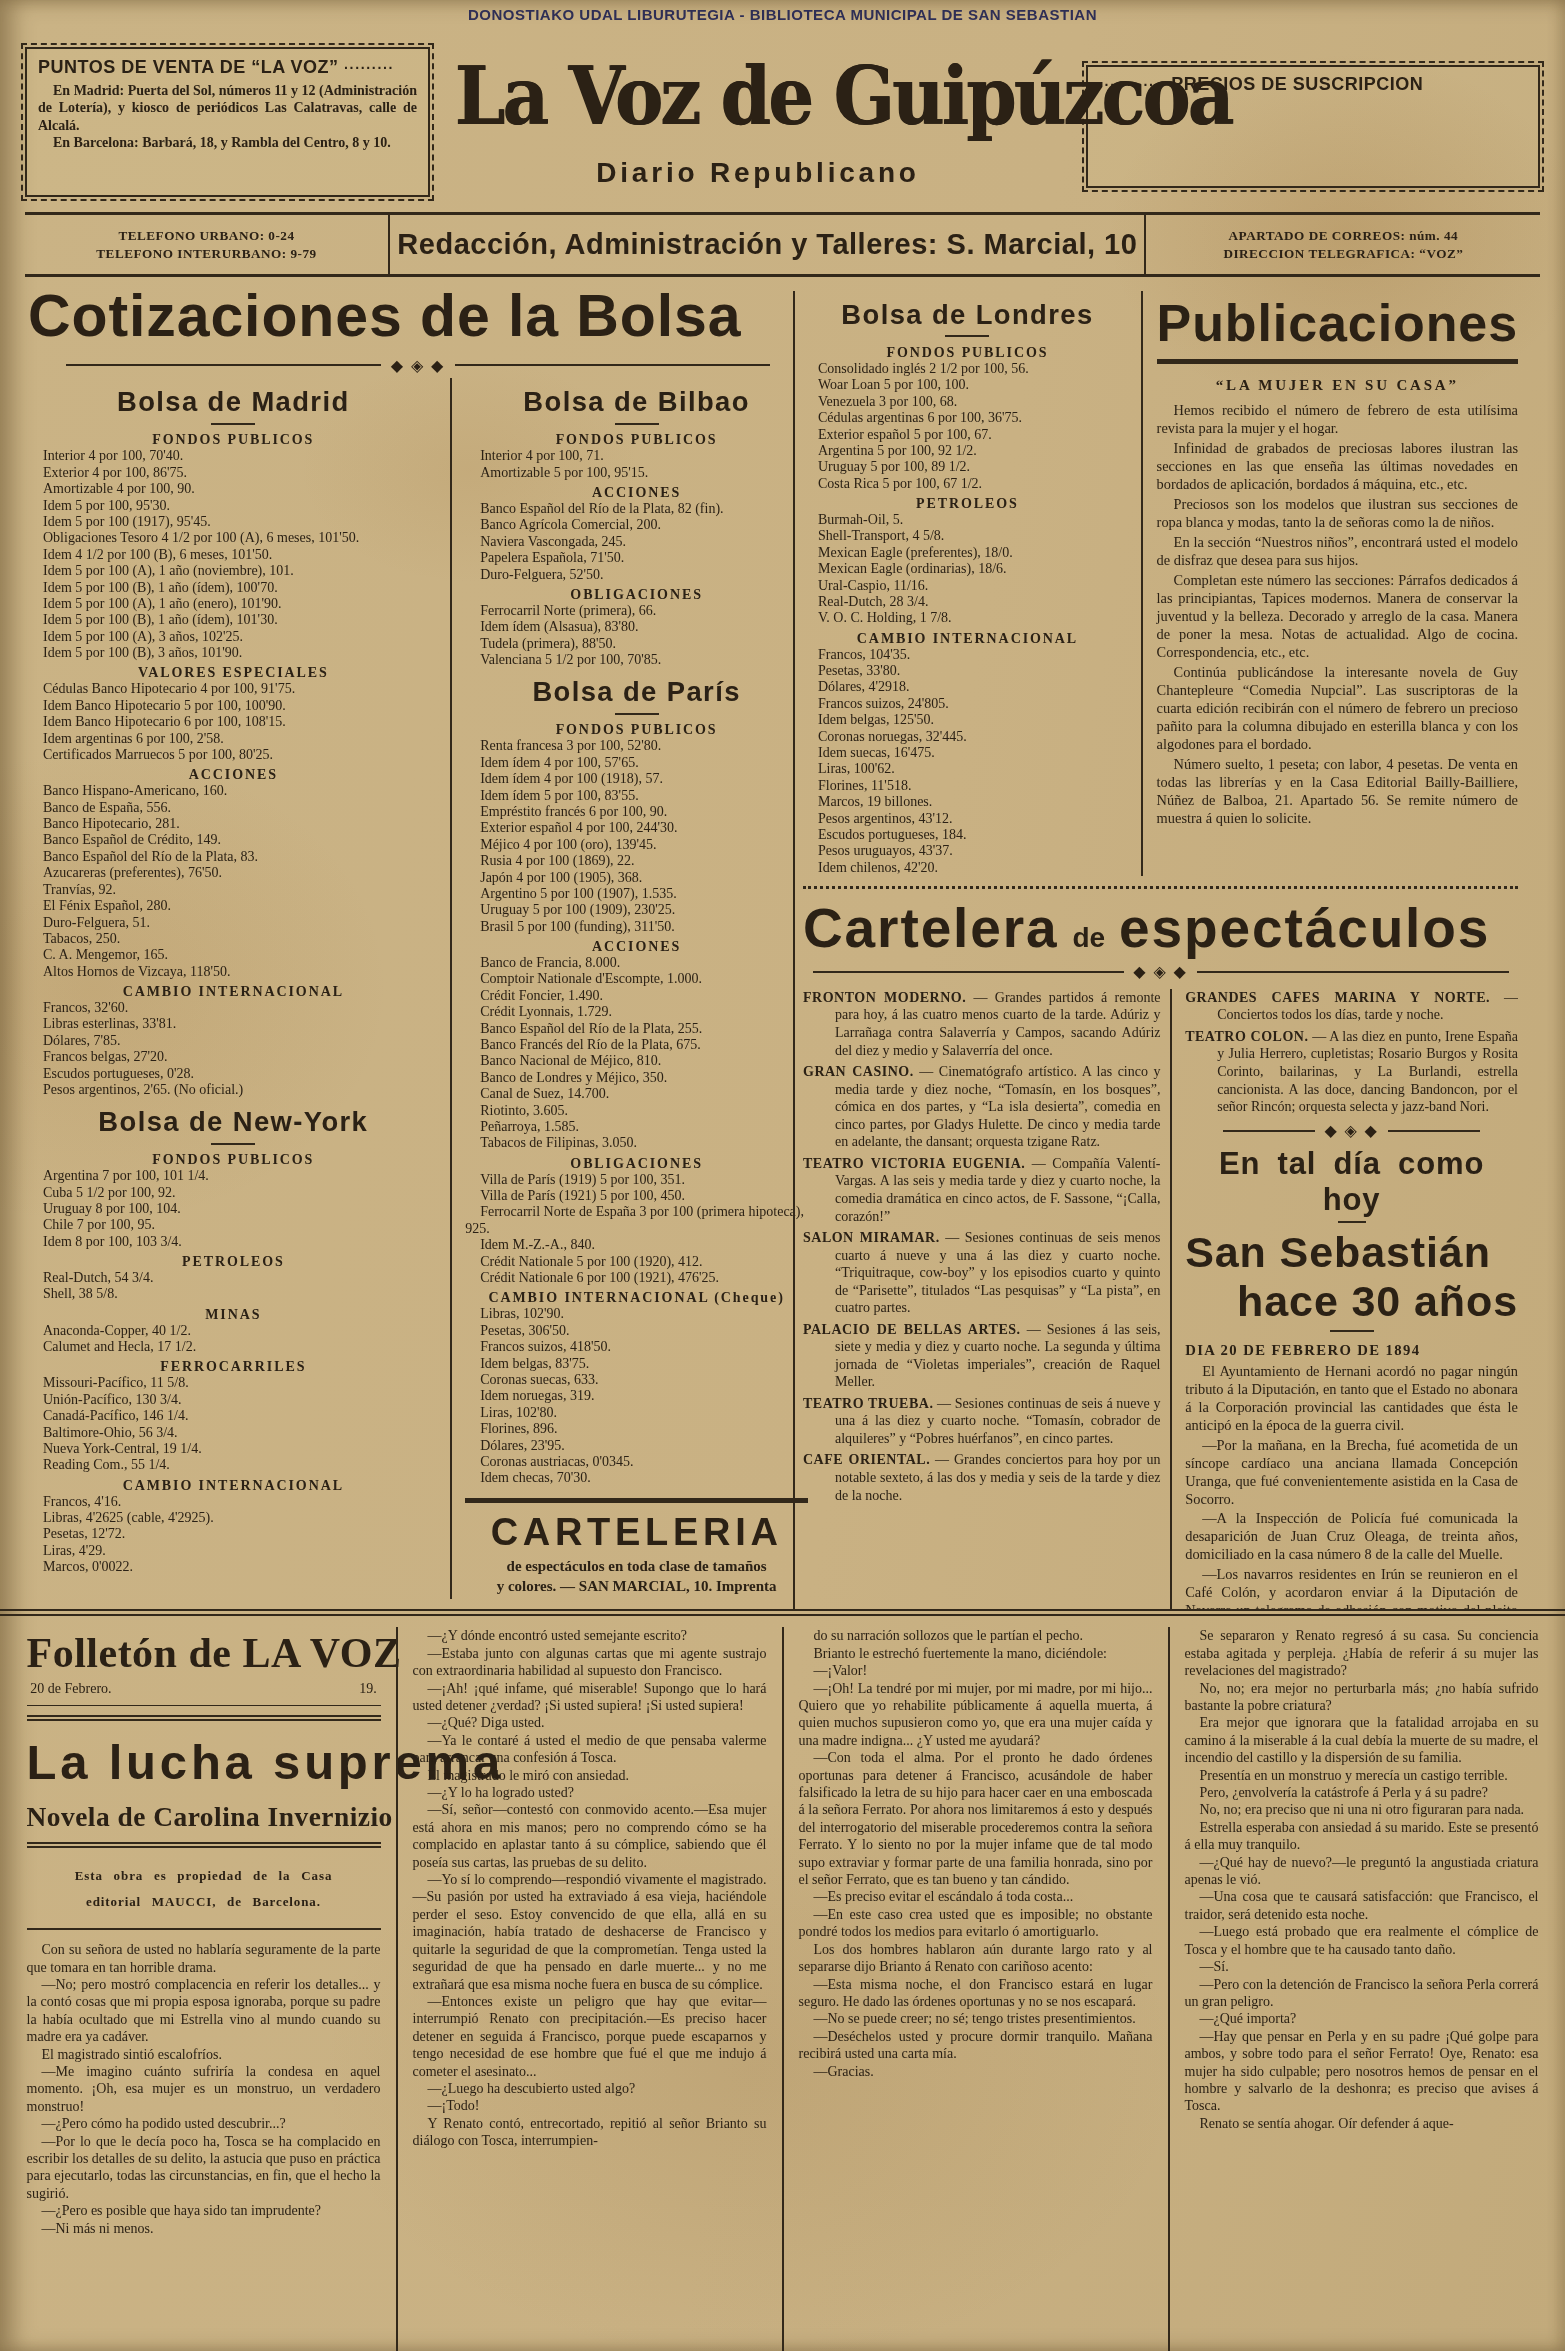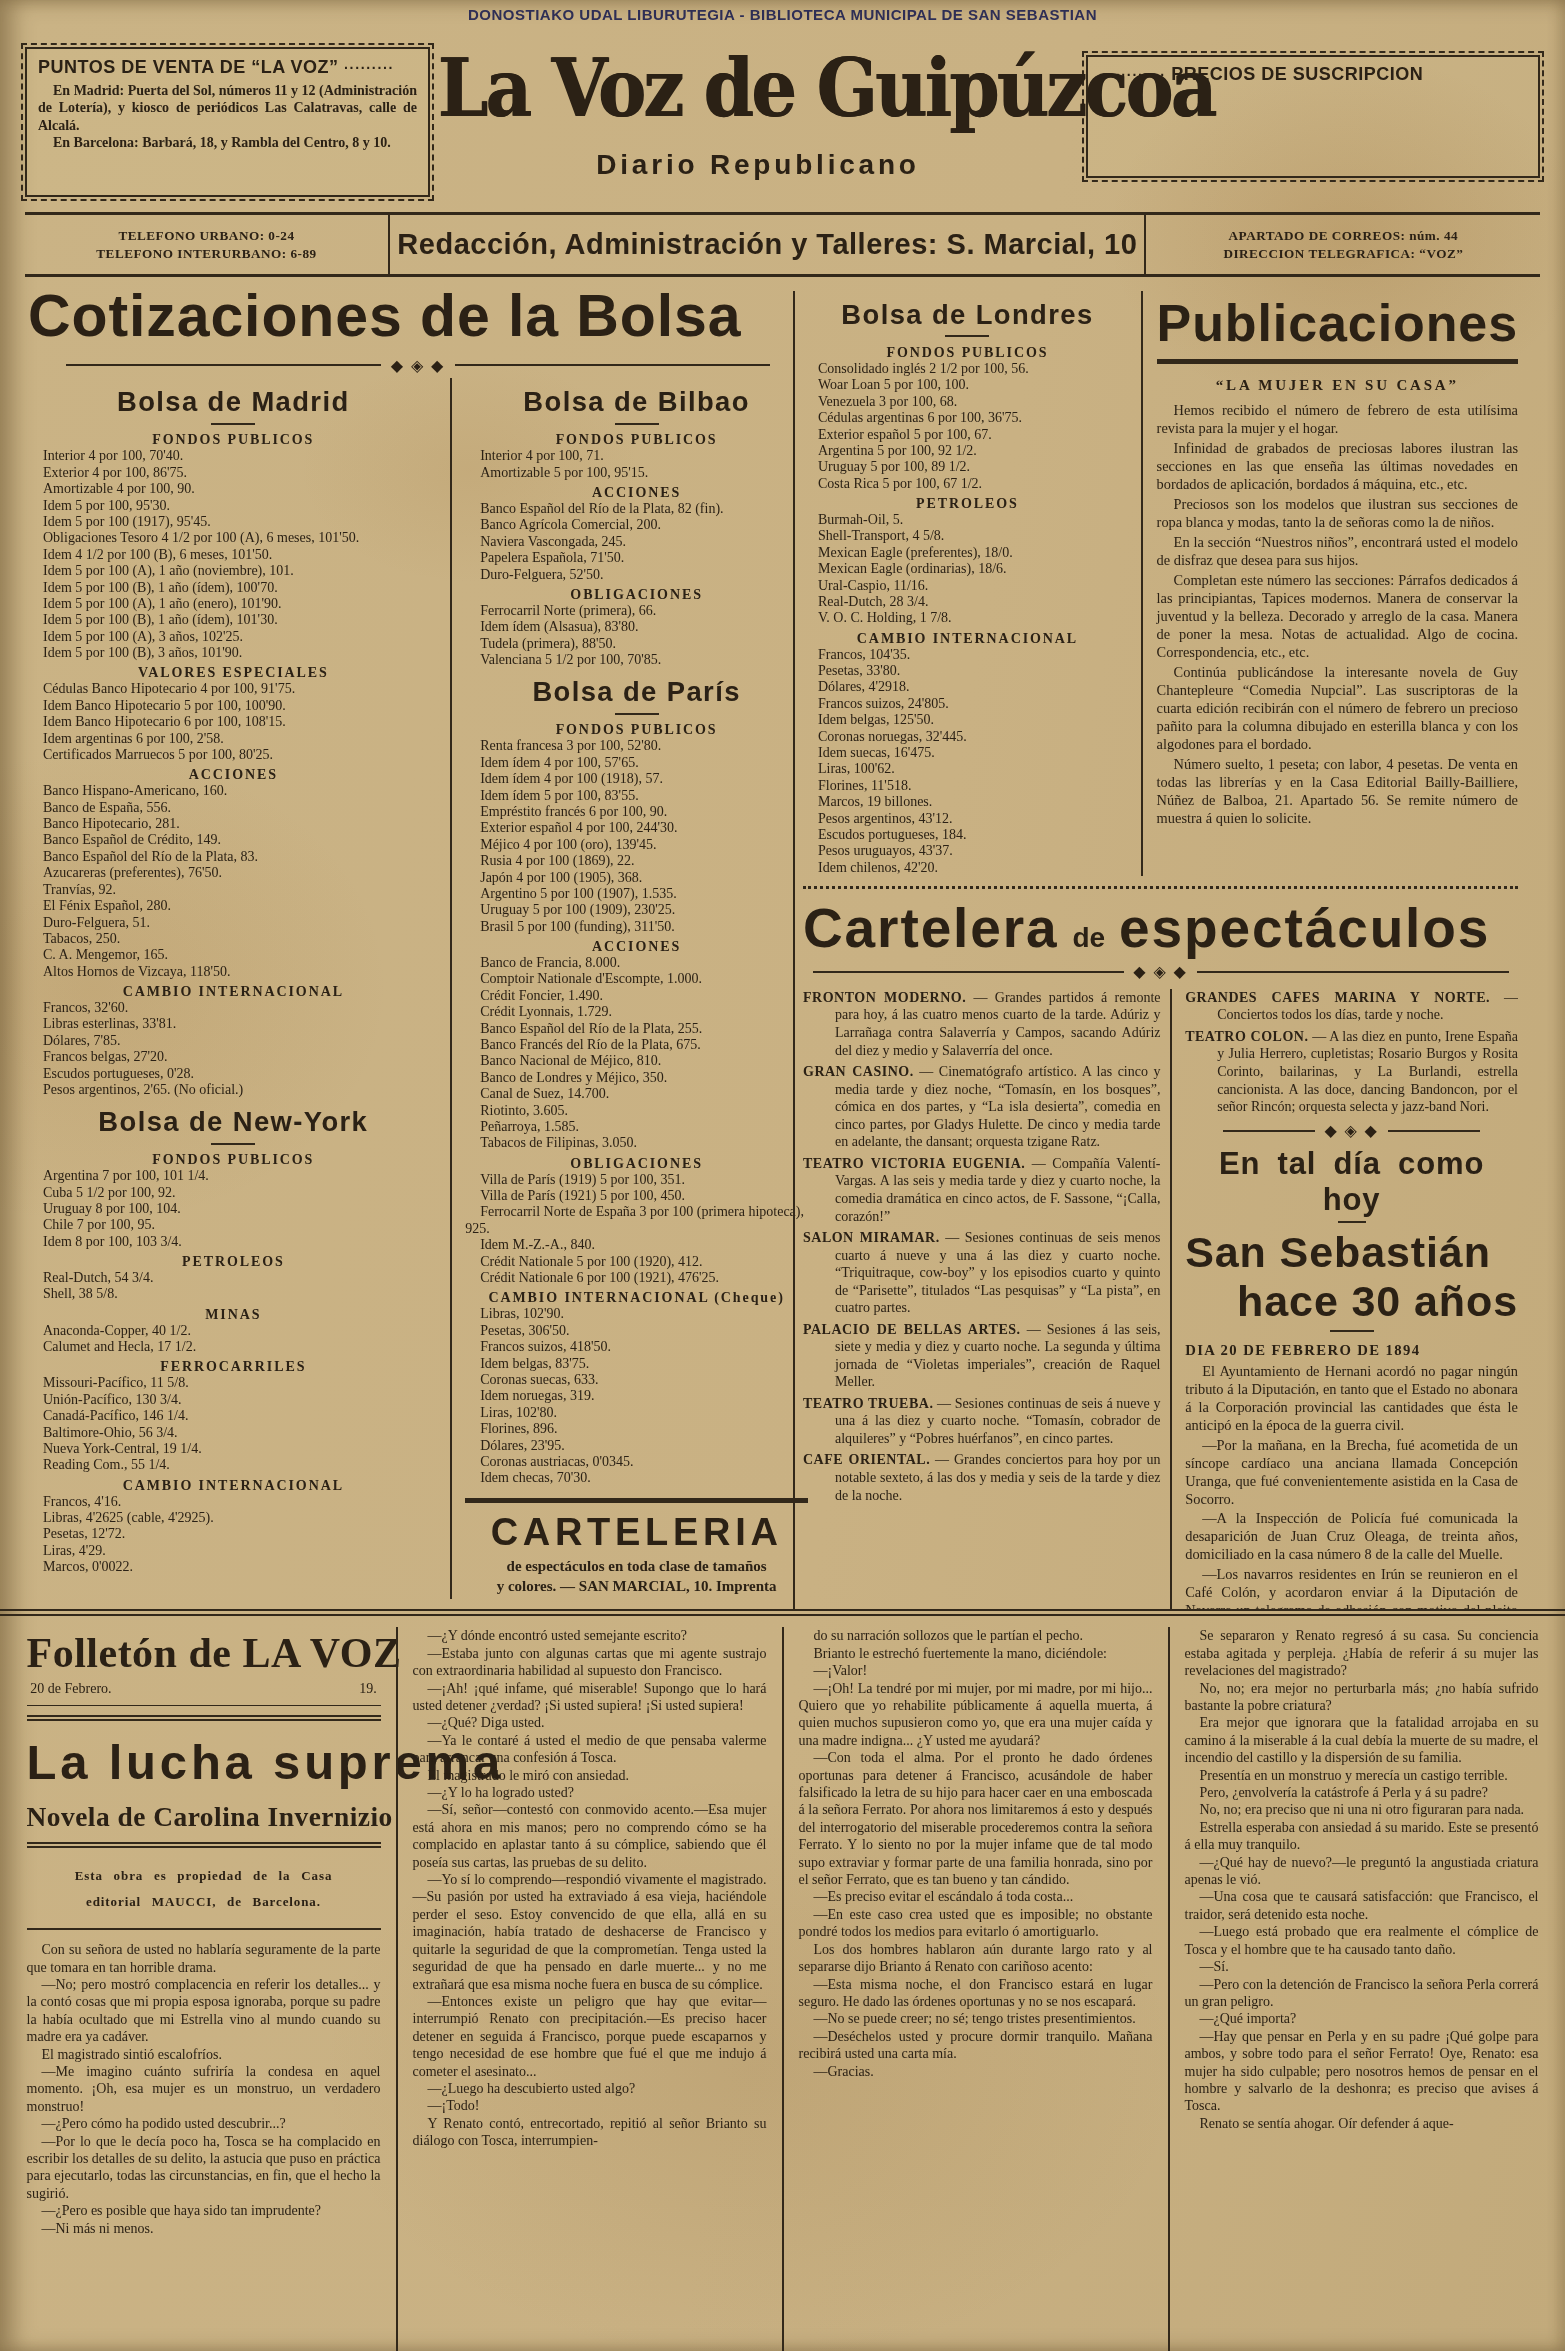--- a/index.html
+++ b/index.html
@@ -8,21 +8,21 @@
     background:
       radial-gradient(ellipse 397px 303px at 86% 10%, rgba(146,98,39,.20), transparent 60%),
       radial-gradient(ellipse 492px 397px at 6% 42%, rgba(146,98,39,.13), transparent 60%),
       radial-gradient(ellipse 719px 492px at 48% 88%, rgba(120,80,30,.12), transparent 60%),
       radial-gradient(ellipse 284px 189px at 30% 20%, rgba(150,105,45,.10), transparent 60%),
       linear-gradient(100deg,#cab385 0%,#c9b183 55%,#c2aa7b 100%);
     box-shadow:inset 13.2px 0 21px rgba(60,40,10,.35), inset -5.7px 0 13.2px rgba(60,40,10,.2);}
   
   .lib-header{padding-top:5.7px;text-align:center;font-family:"Liberation Sans",sans-serif;
     font-size:15px;font-weight:bold;color:#2e2e55;letter-spacing:0.5px;}
-  .masthead{display:flex;align-items:flex-start;padding:13.2px 24.6px 0;gap:7px;}
+  .masthead{display:flex;align-items:center;padding:13.2px 24.6px 0;gap:24px;}
   .zbox{border:2.4px solid #32281a;outline:2.8px dashed #32281a;outline-offset:2.8px;
     padding:7.6px 11.4px;background:rgba(255,245,215,.04);}
   .zbox.sales{width:379px;min-height:131px;margin-top:11.4px;}
   .zbox.prices{width:428px;min-height:104px;margin-top:19px;}
   .zbox-title{font-family:"Liberation Sans",sans-serif;font-weight:bold;font-size:18px;
     letter-spacing:0.5px;margin-bottom:3.8px;white-space:nowrap;}
   .dots{font-weight:bold;letter-spacing:0.9px;font-size:14px;}
   .zbox .ln{margin:0;font-size:14px;line-height:17.5px;font-weight:bold;text-indent:15px;text-align:justify;}
   .prices-body .preg{font-weight:bold;font-size:13.7px;text-align:center;letter-spacing:1.9px;margin-top:0.9px;}
   .prices-body .pline{font-weight:bold;font-size:13.7px;text-align:center;margin:0;}
@@ -137,21 +137,21 @@
       <div class="zbox-title">
         <span class="dots">············</span>
         <span>PRECIOS DE SUSCRIPCION</span>
       </div>
     </div>
   </header>
 
   <div class="info-band">
     <div class="band-cell left">
         <p class="ln">TELEFONO URBANO: 0-24</p>
-        <p class="ln">TELEFONO INTERURBANO: 6-89</p>
+        <p class="ln">TELEFONO INTERURBANO: 9-79</p>
       </div>
     <div class="band-cell center">
       <span>Redacción, Administración y Talleres: S. Marcial, 10</span>
     </div>
     <div class="band-cell right">
         <p class="ln">APARTADO DE CORREOS: núm. 44</p>
         <p class="ln">DIRECCION TELEGRAFICA: “VOZ”</p>
       </div>
   </div>
 

